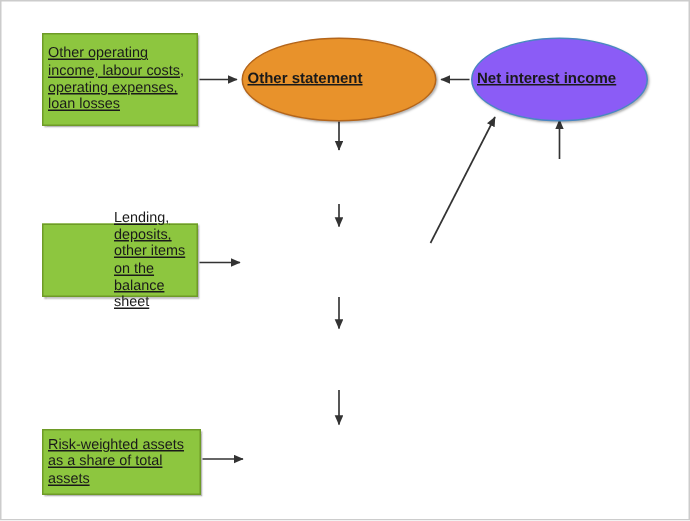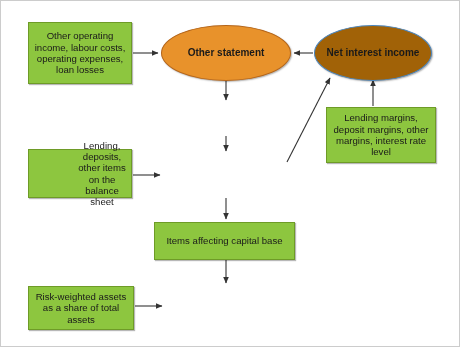--- a/index.html
+++ b/index.html
@@ -26,23 +26,23 @@
     width: 460px;
     height: 347px;
     pointer-events: none;
   }
   .node {
     position: absolute;
     box-sizing: border-box;
     display: flex;
     align-items: center;
     justify-content: center;
-    text-align: center;
     line-height: 1.18;
     color: #1a1a1a;
+    text-decoration: underline;
   }
   .node .label {
     display: block;
     width: 100%;
     padding: 0 3px;
     box-sizing: border-box;
   }
   
   .box {
     background: #8DC63F;
@@ -54,21 +54,21 @@
   .ellipse-orange {
     background: #E8922B;
     border: 1.5px solid #B4651A;
     border-radius: 50%;
     font-size: 10px;
     font-weight: bold;
     box-shadow: 1px 1px 1.5px rgba(0,0,0,0.3);
   }
   
   .ellipse-blue {
-    background: #a16207;
+    background: #8b5cf6;
     border: 1.5px solid #4A87C2;
     border-radius: 50%;
     font-size: 10px;
     font-weight: bold;
     box-shadow: 1px 1px 1.5px rgba(0,0,0,0.3);
   }
 </style>
 </head>
 <body>
 
@@ -128,31 +128,25 @@
 
   <div class="node ellipse-orange" style="left:160px; top:24px; width:130px; height:56px;">
     <span class="label">Other statement</span>
   </div>
 
   <div class="node ellipse-blue" style="left:313px; top:24px; width:118px; height:56px;">
     <span class="label">Net interest income</span>
   </div>
 
 
-  <div class="node box" style="left:325px; top:106px; width:110px; height:56px;">
-    <span class="label">Lending margins, deposit margins, other margins, interest rate level</span>
-  </div>
 
   <div class="node box" style="left:27px; top:148px; width:104px; height:49px;padding-left:44px;">
     <span class="label">Lending, deposits, other items on the balance sheet</span>
   </div>
 
 
-  <div class="node box" style="left:153px; top:221px; width:141px; height:38px;">
-    <span class="label">Items affecting capital base</span>
-  </div>
 
   <div class="node box" style="left:27px; top:285px; width:106px; height:44px;">
     <span class="label">Risk-weighted assets as a share of total assets</span>
   </div>
 
 
 </div>
 
 </body></html>

